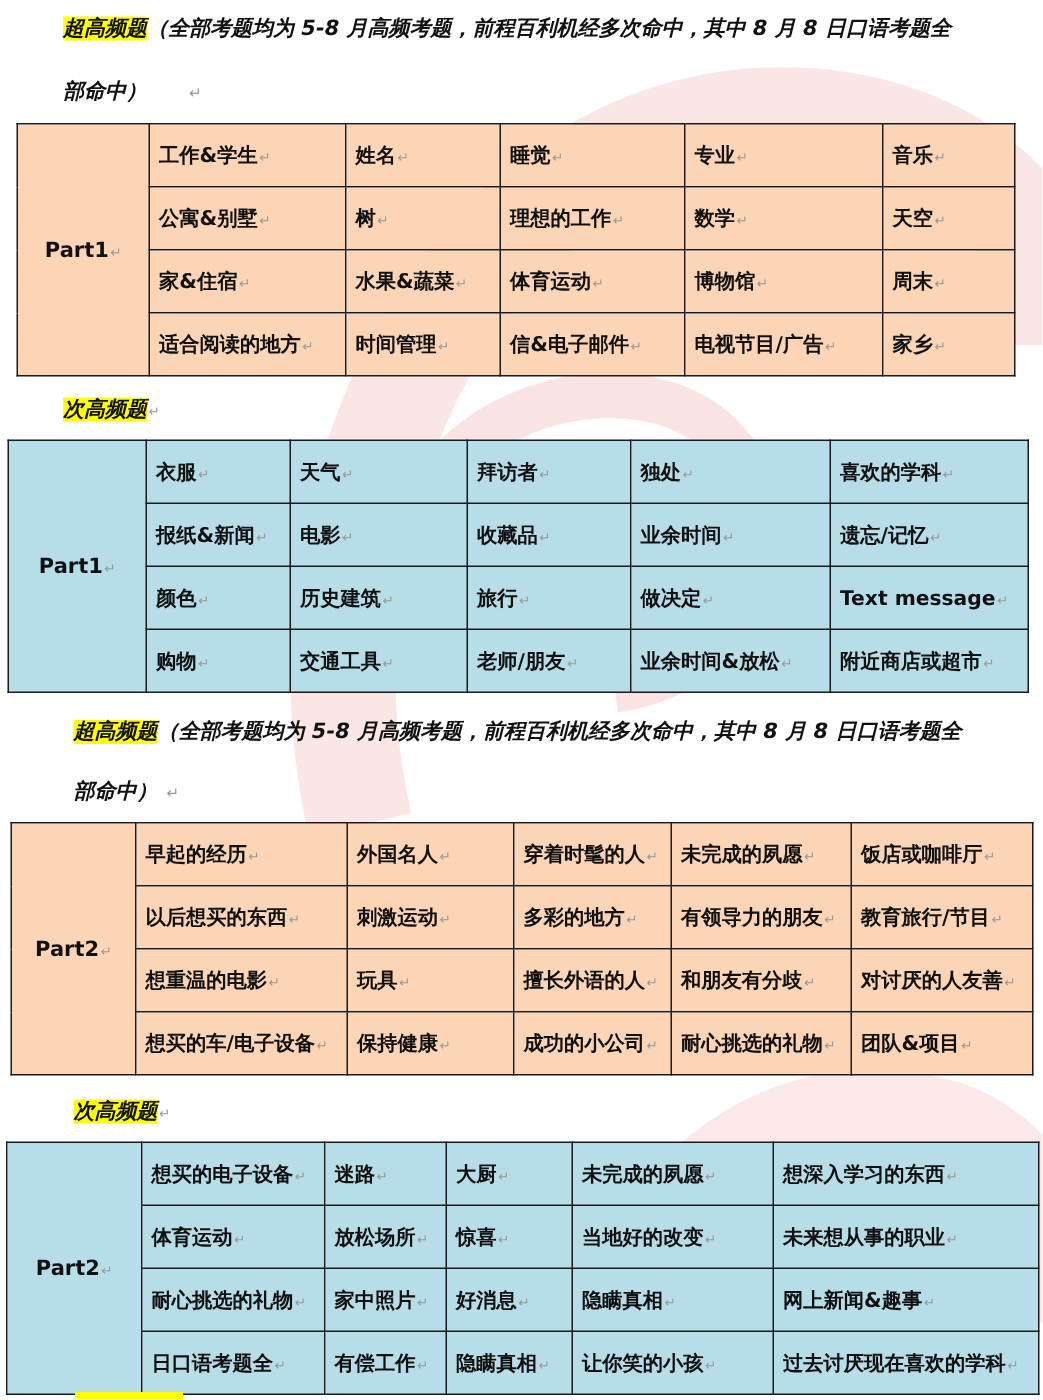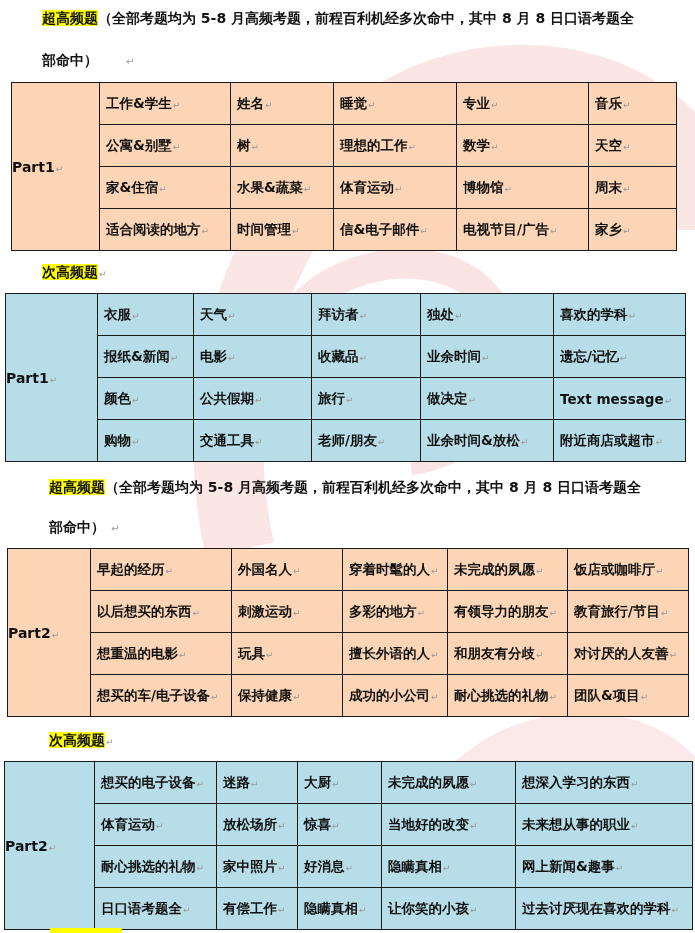--- a/index.html
+++ b/index.html
@@ -6,33 +6,33 @@
   body {
     width:695px; height:933px; position:relative; overflow:hidden;
     background:#ffffff;
     font-family:"DejaVu Sans", "Liberation Sans", sans-serif;
     color:#111;
   }
   .watermark {
     position:absolute; left:150px; top:30px; width:560px; height:880px;
     pointer-events:none; z-index:0;
   }
-  .abs { position:absolute; z-index:1; }
+  .abs { position:absolute; z-index:1;font-style:italic; }
   .heading { font-weight:bold; font-size:14px; white-space:nowrap; }
   .hl { background:#ffff00; }
   .pmark { color:#999; font-weight:normal; font-size:10px; margin-left:6px; }
   table.t {
     position:absolute; z-index:1; border-collapse:collapse;
     table-layout:fixed;
   }
   table.t td {
     border:1px solid #1a1a1a; font-weight:bold; font-size:13.5px;
     padding:0 0 0 6px; white-space:nowrap; overflow:hidden;
   }
-  table.t td.part { padding:0; font-size:14px; }
+  table.t td.part { text-align:center; padding:0; font-size:14px; }
   .peach td { background:#fbd5b5; }
   .blue td { background:#b7dde8; }
   .rm { color:#999; font-weight:normal; font-size:9px; margin-left:1px; }
 </style>
 </head>
 <body>
 
 <svg class="watermark" viewBox="0 0 560 880">
   <path d="M90 520 C 40 300, 160 60, 360 50 C 480 45, 560 120, 560 200" fill="none" stroke="#f7d2d2" stroke-width="70" opacity="0.55"></path>
   <path d="M120 330 C 150 230, 280 210, 330 260 C 400 330, 340 420, 260 430" fill="none" stroke="#f6c8c8" stroke-width="30" opacity="0.5"></path>
@@ -112,21 +112,21 @@
   </tr>
   <tr style="height:42px">
     <td><span>报纸&amp;新闻</span><span class="rm">↵</span></td>
     <td><span>电影</span><span class="rm">↵</span></td>
     <td><span>收藏品</span><span class="rm">↵</span></td>
     <td><span>业余时间</span><span class="rm">↵</span></td>
     <td><span>遗忘/记忆</span><span class="rm">↵</span></td>
   </tr>
   <tr style="height:42px">
     <td><span>颜色</span><span class="rm">↵</span></td>
-    <td><span>公共假期</span><span class="rm">↵</span></td>
+    <td><span>历史建筑</span><span class="rm">↵</span></td>
     <td><span>旅行</span><span class="rm">↵</span></td>
     <td><span>做决定</span><span class="rm">↵</span></td>
     <td><span>Text message</span><span class="rm">↵</span></td>
   </tr>
   <tr style="height:42px">
     <td><span>购物</span><span class="rm">↵</span></td>
     <td><span>交通工具</span><span class="rm">↵</span></td>
     <td><span>老师/朋友</span><span class="rm">↵</span></td>
     <td><span>业余时间&amp;放松</span><span class="rm">↵</span></td>
     <td><span>附近商店或超市</span><span class="rm">↵</span></td>

